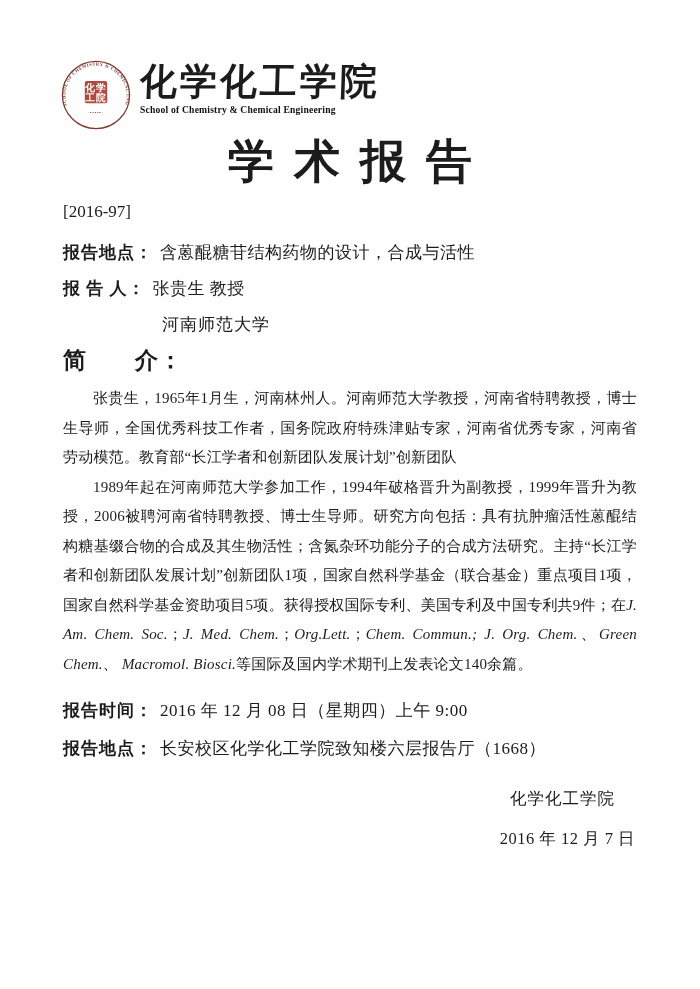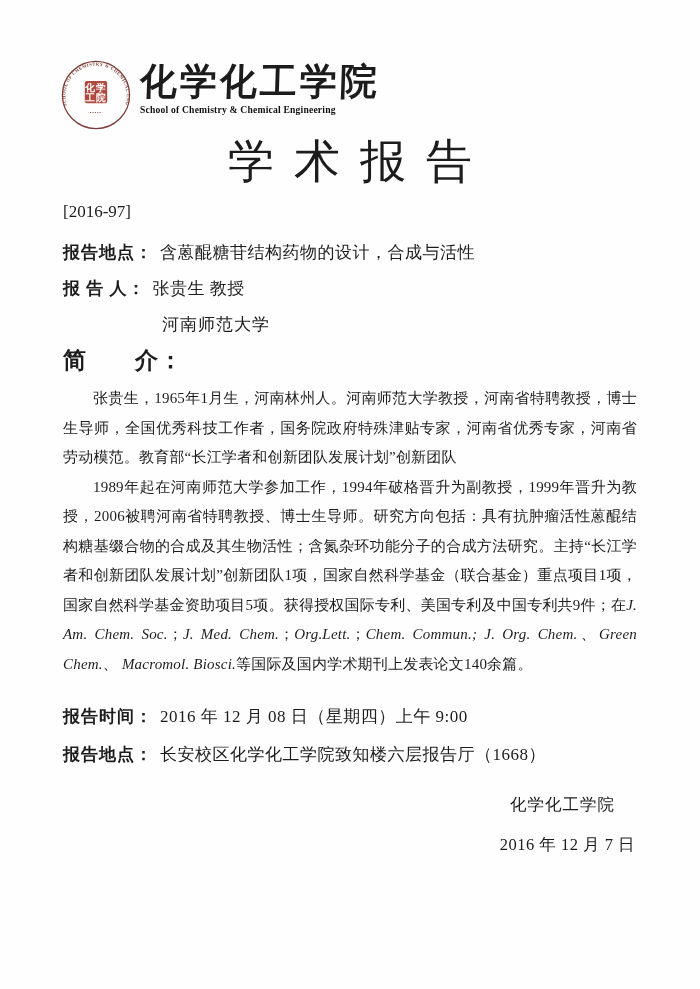--- a/index.html
+++ b/index.html
@@ -25,21 +25,21 @@
   .school-names { margin-left: 7px; margin-top: 4px; }
   .school-cn {
     font-size: 37px; font-weight: bold; line-height: 40px; letter-spacing: 3px;
     font-family: "Liberation Serif", "DejaVu Serif", serif;
     transform: skewX(-2deg);
   }
   .school-en { font-size: 9.6px; font-weight: bold; letter-spacing: 0.2px; margin-top: 2px; color: #111; }
 
   
   .main-title {
-    text-align: center; font-size: 46px; font-weight: normal; line-height: 56px;
+    text-align: center; font-size: 46px; font-weight: bold; line-height: 56px;
     letter-spacing: 20px; padding-left: 20px; margin-top: 2px;
     font-family: "Liberation Serif", "DejaVu Serif", serif;
   }
   .report-no { text-align: left; font-size: 17px; margin-top: 10px; line-height: 24px; }
 
   
   .fields { margin-top: 17px; }
   .field-row { display: flex; font-size: 17px; line-height: 24px; margin-bottom: 12px; }
   .field-label { font-weight: bold; white-space: pre; letter-spacing: 1px; }
   .field-value { margin-left: 7px; letter-spacing: 0.5px; font-family: Liberation Serif, serif; }
@@ -48,21 +48,21 @@
 
   
   .intro-body { margin-top: 11px; }
   .intro-body p {
     font-size: 15px; line-height: 29.5px; text-align: justify;
     text-indent: 2em; letter-spacing: 0.2px;
   }
   .intro-body .it { font-style: italic; }
 
   
-  .when-where { margin-top: 26px; }
+  .when-where { margin-top: 20px; }
   .when-where .field-row { margin-bottom: 14px; }
 
   
   .footer { margin-top: 18px; text-align: right; font-size: 16.5px; }
   .footer-org { line-height: 40px; padding-right: 22px; letter-spacing: 1px; }
   .footer-date { line-height: 40px; padding-right: 2px; letter-spacing: 0.5px; }
 </style>
 </head>
 <body>
 

